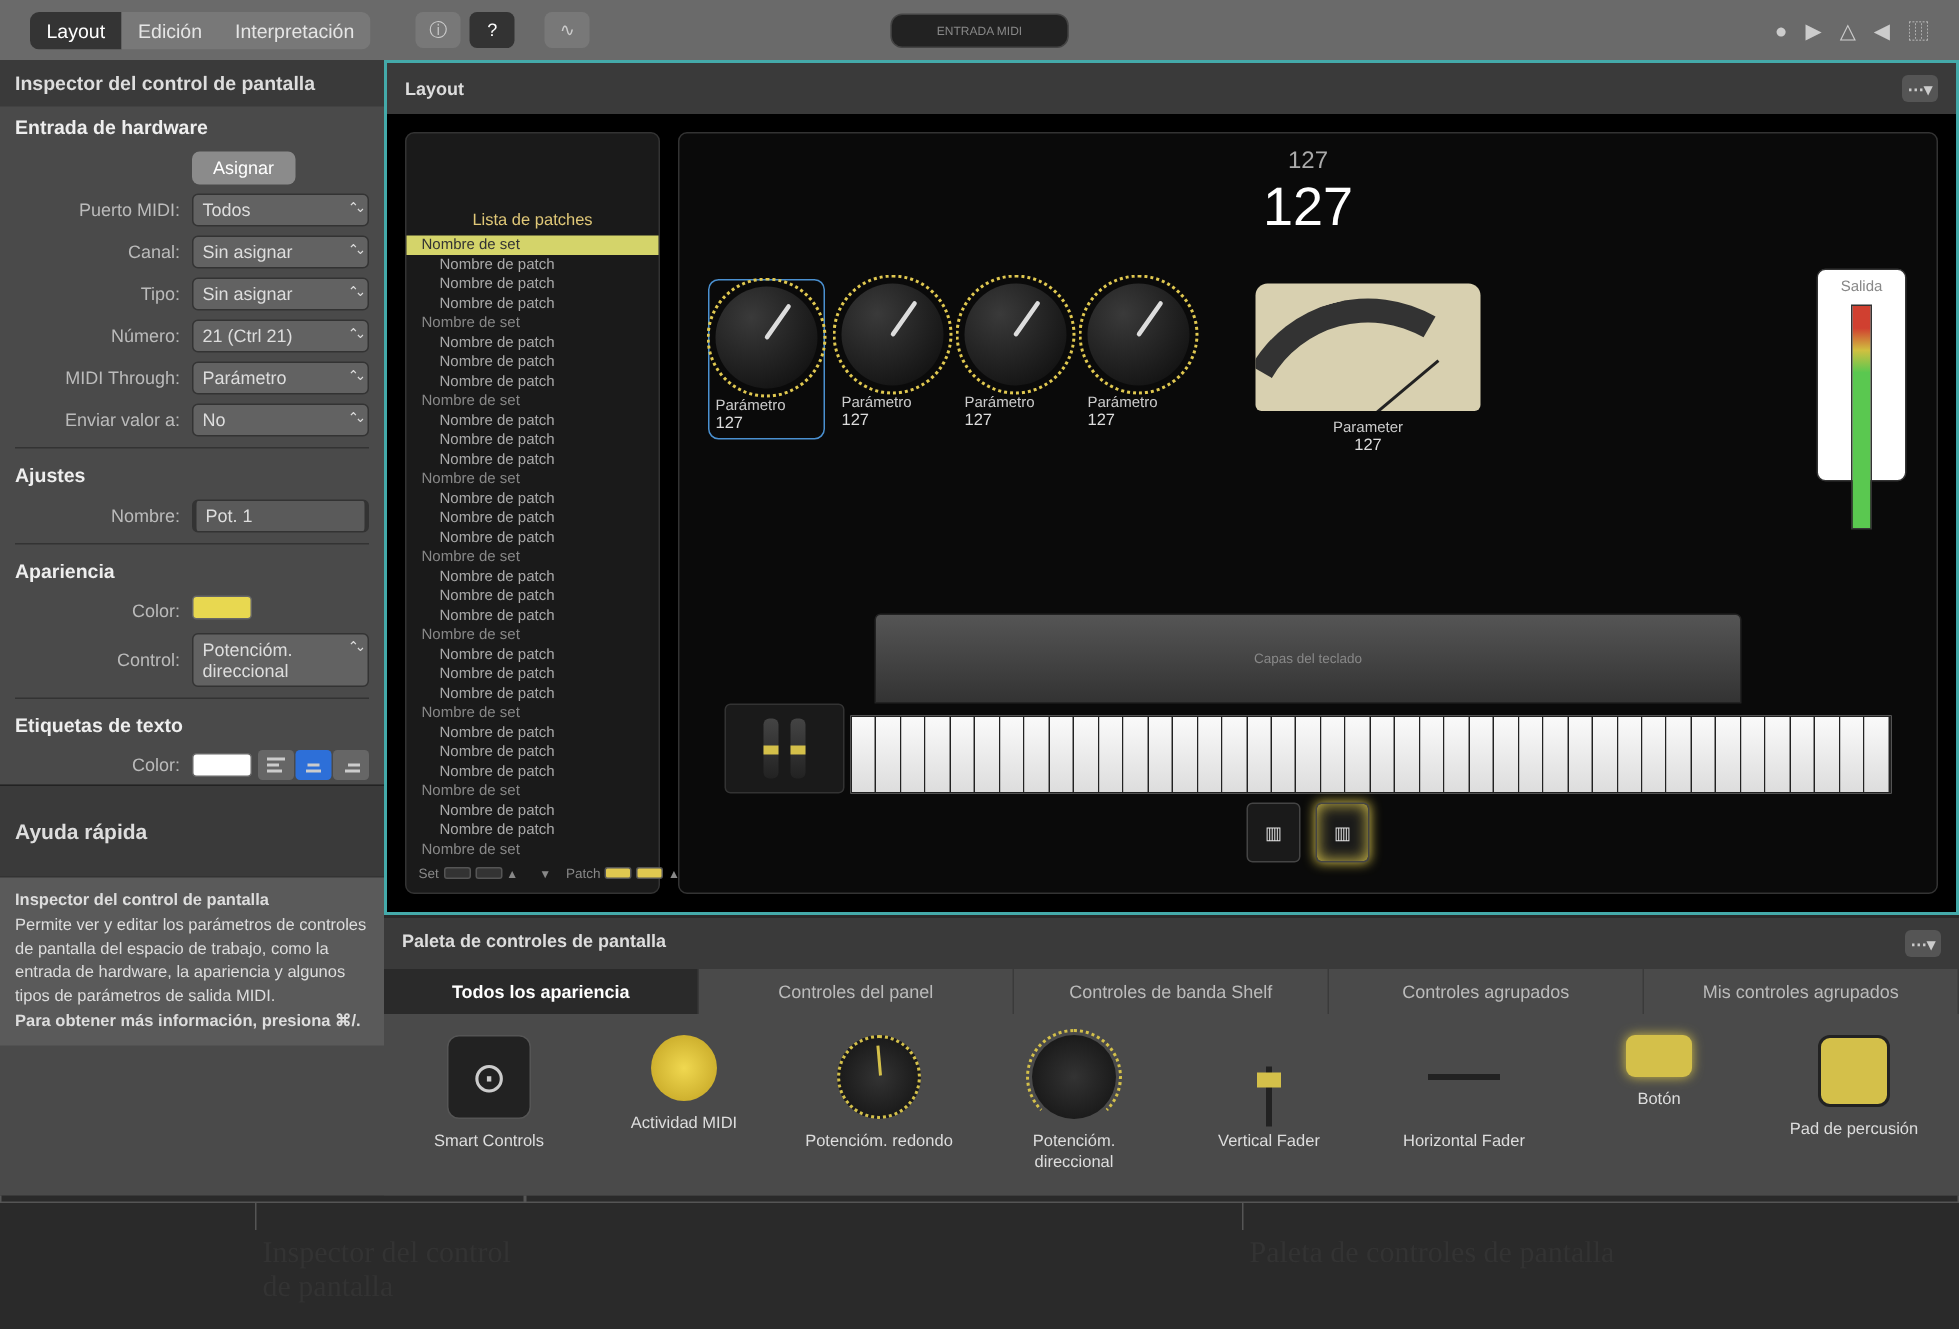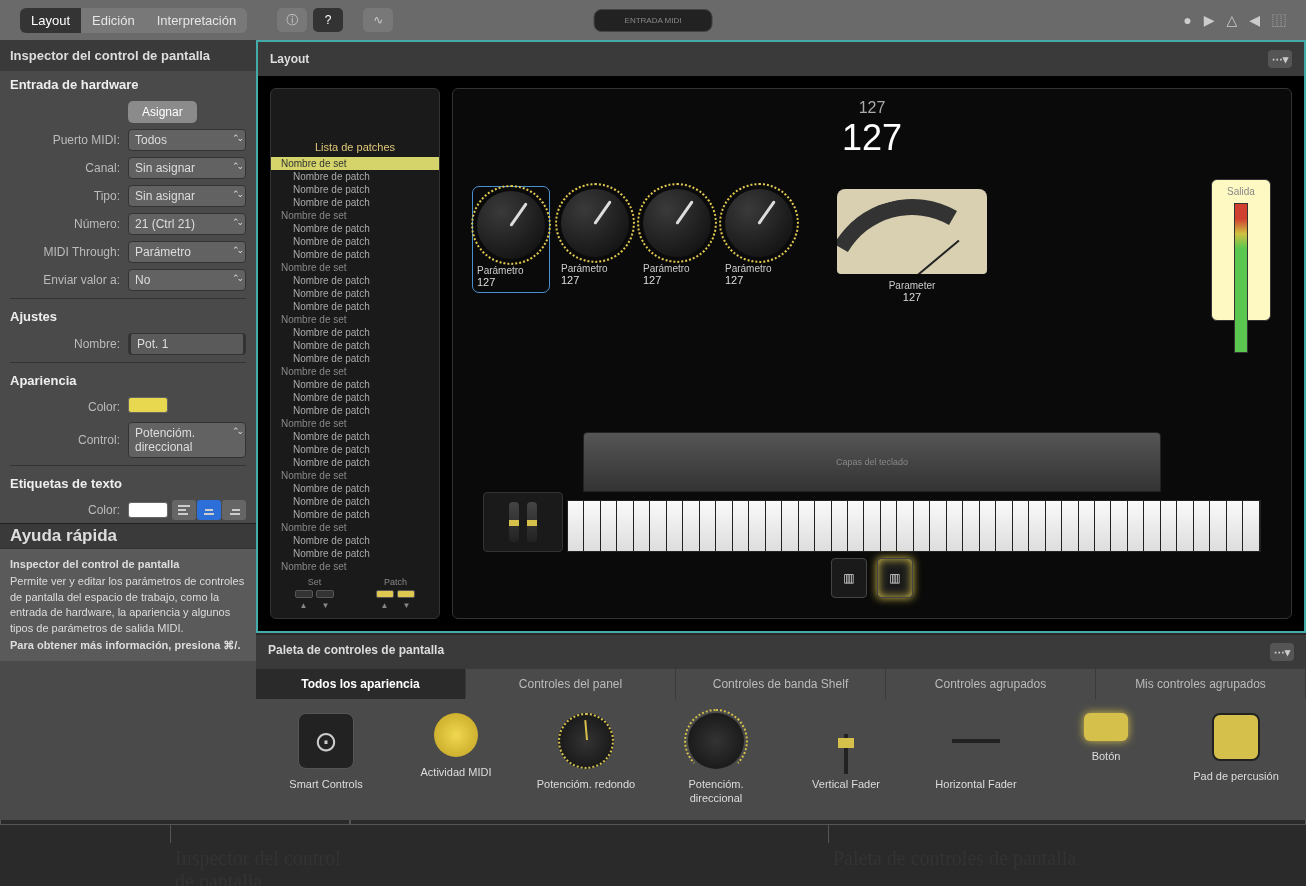--- a/index.html
+++ b/index.html
@@ -30,52 +30,52 @@
 .checkbox { display: inline-block; width: 13px; height: 13px; background: #555; border: 1px solid #777; border-radius: 3px; margin-right: 6px; }
 .align-group { display: flex; gap: 1px; margin-left: auto; }
 .align-btn { width: 24px; height: 20px; background: #666; border-radius: 3px; display: flex; align-items: center; justify-content: center; }
 .align-btn.active { background: #2d6fd8; }
 .align-btn .lines { width: 12px; height: 10px; display:flex; flex-direction:column; justify-content:space-between;}
 .align-btn .lines span { height:2px; background:#ccc; display:block;}
 .align-btn.a1 .lines span:nth-child(2){width:8px} .align-btn.a1 .lines span:nth-child(3){width:10px}
 .align-btn.a2 .lines span{margin:0 auto} .align-btn.a2 .lines span:nth-child(2){width:8px} .align-btn.a2 .lines span:nth-child(3){width:10px}
 .align-btn.a3 .lines span{margin-left:auto} .align-btn.a3 .lines span:nth-child(2){width:8px} .align-btn.a3 .lines span:nth-child(3){width:10px}
 .help { background: #5a5a5a; padding: 8px 10px; font-size: 11px; line-height: 1.4; border-top: 1px solid #333;}
-.help-title { font-weight: 700; padding: 2px 10px; background:#3a3a3a; font-size:17px; border-top: 1px solid #222;}
+.help-title { font-weight: 700; padding: 22px 10px; background:#3a3a3a; font-size:14px; border-top: 1px solid #222;}
 .help-head { font-weight: 700; margin-bottom: 2px; }
 .layout-area { flex: 1; display: flex; flex-direction: column; background: #111; border: 2px solid #4aa; }
 .layout-header { background: #3a3a3a; padding: 8px 12px; font-weight: 600; display:flex; justify-content:space-between; align-items:center; }
 .dots-menu { width:24px; height:18px; background:#555; border-radius:4px; display:flex; align-items:center; justify-content:center; color:#ccc; font-size:11px;}
 .canvas { flex: 1; padding: 12px; display: flex; gap: 12px; background:#000; }
 .patch-list { width: 170px; background: #1a1a1a; border: 1px solid #333; border-radius: 6px; padding: 4px 0; display:flex; flex-direction:column; }
 .patch-title { text-align: center; font-size: 11px; color: #e0c878; padding: 4px; margin-top: 44px; }
 .patch-item { padding: 1px 10px; font-size: 10px; color: #999; }
 .patch-item.set { color: #888; font-weight: 500; }
 .patch-item.patch { padding-left: 22px; color: #aaa; }
 .patch-item.selected { background: #d4d46a; color: #333; }
 .patch-footer { margin-top: auto; display: flex; justify-content: space-around; padding: 4px 8px; gap:10px; }
-.pf-col { display:flex; flex-direction:column; align-items:center; gap:3px;}
+.pf-col { display:flex; flex-direction:row; align-items:center; gap:3px;}
 .pf-label { font-size: 9px; color: #888; }
 .pf-toggles { display:flex; gap:3px; }
 .pf-toggle { width:18px; height:8px; background:#333; border:1px solid #555; border-radius:2px;}
 .pf-toggle.on { background:#e0c850; }
 .pf-arrows { display:flex; gap:14px; font-size:8px; color:#888;}
 .workspace { flex: 1; background: #0a0a0a; border: 1px solid #333; border-radius: 6px; padding: 10px; position: relative; }
 .display127 { text-align: center; }
 .d-small { font-size: 16px; color: #aaa; }
 .d-big { font-size: 36px; color: #fff; font-weight: 300; }
 .knob-row { display: flex; gap: 14px; margin-top: 30px; align-items:flex-start; padding-left: 12px;}
 .knob-box { text-align: left; }
 .knob { width: 68px; height: 68px; border-radius: 50%; background: radial-gradient(circle at 35% 30%, #3a3a3a, #0a0a0a); position: relative; margin: 0 auto; }
 .knob::before { content: ""; position: absolute; inset: -6px; border-radius: 50%; border: 2px dotted #e0c850; }
 .knob::after { content: ""; position: absolute; width: 3px; height: 28px; background: #ddd; top: 7px; left: 32px; transform-origin: bottom; transform: rotate(35deg); border-radius:2px; }
 .knob-box.sel { outline: 1px solid #4a90d0; outline-offset: 2px; border-radius:4px; padding:2px;}
 .knob-label { font-size: 10px; color: #ccc; margin-top: 6px; }
 .knob-val { font-size: 11px; color: #ddd; }
-.meter-box { position:absolute; top:90px; right:20px; width:60px; height:142px; border:1px solid #333; border-radius:6px; padding:6px; text-align:center; background:#fef9c3;}
+.meter-box { position:absolute; top:90px; right:20px; width:60px; height:142px; border:1px solid #333; border-radius:6px; padding:6px; text-align:center; background:#ffffff;}
 .meter-lbl { font-size:10px; color:#888; margin-bottom:6px;}
 .meter-bar { width:14px; height:150px; margin:0 auto; background:linear-gradient(to top, #5ac850 0%, #5ac850 70%, #d0c040 80%, #d04030 90%, #d04030 100%); border:1px solid #333;}
 .gauge { margin-left: 30px; text-align: center; }
 .gauge-body { width: 150px; height: 85px; background: #d8d0b0; border-radius: 8px 8px 4px 4px; position: relative; margin-bottom: 6px; overflow:hidden; }
 .gauge-arc { position:absolute; width:180px; height:180px; border:16px solid transparent; border-top-color:#333; border-radius:50%; top:10px; left:-15px; transform:rotate(-15deg);}
 .gauge-needle { position:absolute; width:2px; height:60px; background:#222; bottom:-5px; left:75px; transform-origin:bottom; transform:rotate(50deg);}
 .keyboard-area { position:absolute; bottom:20px; left:30px; right:30px; }
 .kb-layers { height:60px; background:linear-gradient(#555,#333); border:1px solid #222; border-radius:4px 4px 0 0; display:flex; align-items:center; justify-content:center; font-size:9px; color:#888; margin:0 100px;}
 .kb-row { display:flex; align-items:flex-end; gap:4px; }
 .wheel-box { width:80px; height:60px; background:#1a1a1a; border:1px solid #333; border-radius:4px; display:flex; align-items:center; justify-content:center; gap:8px;}

